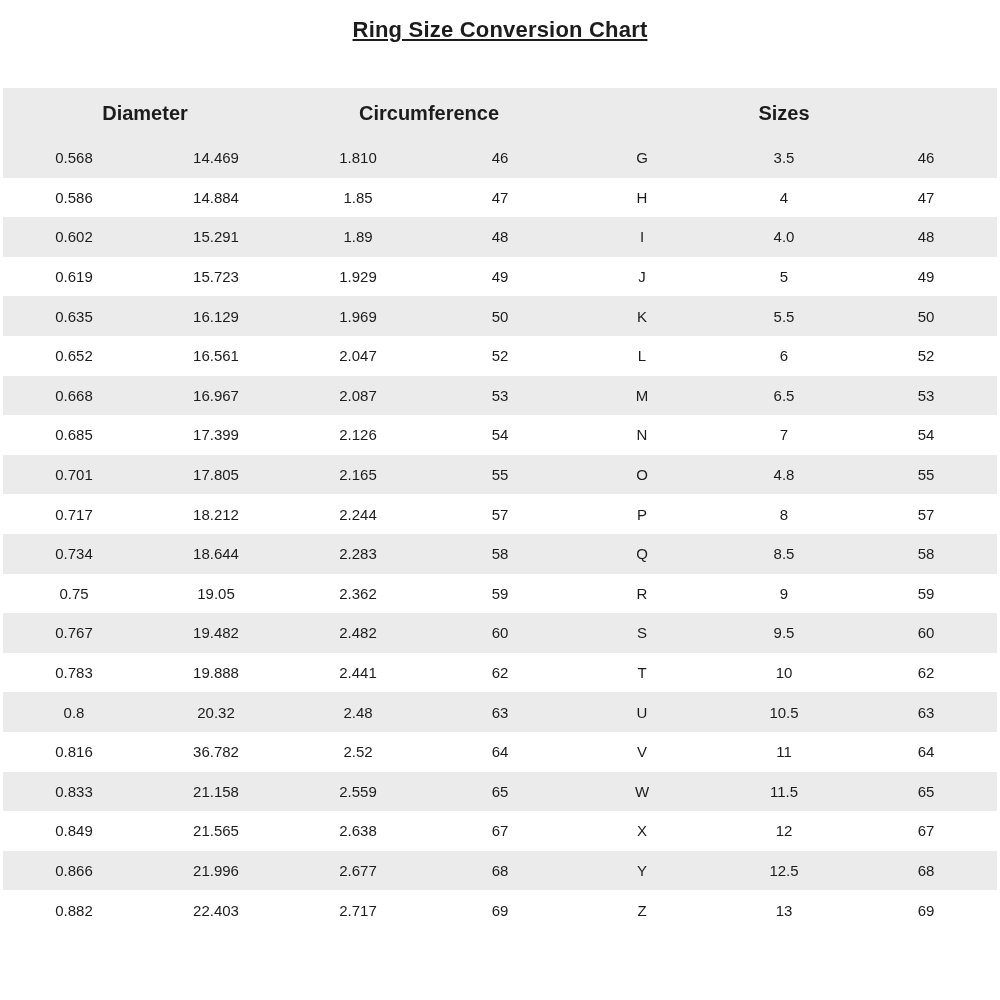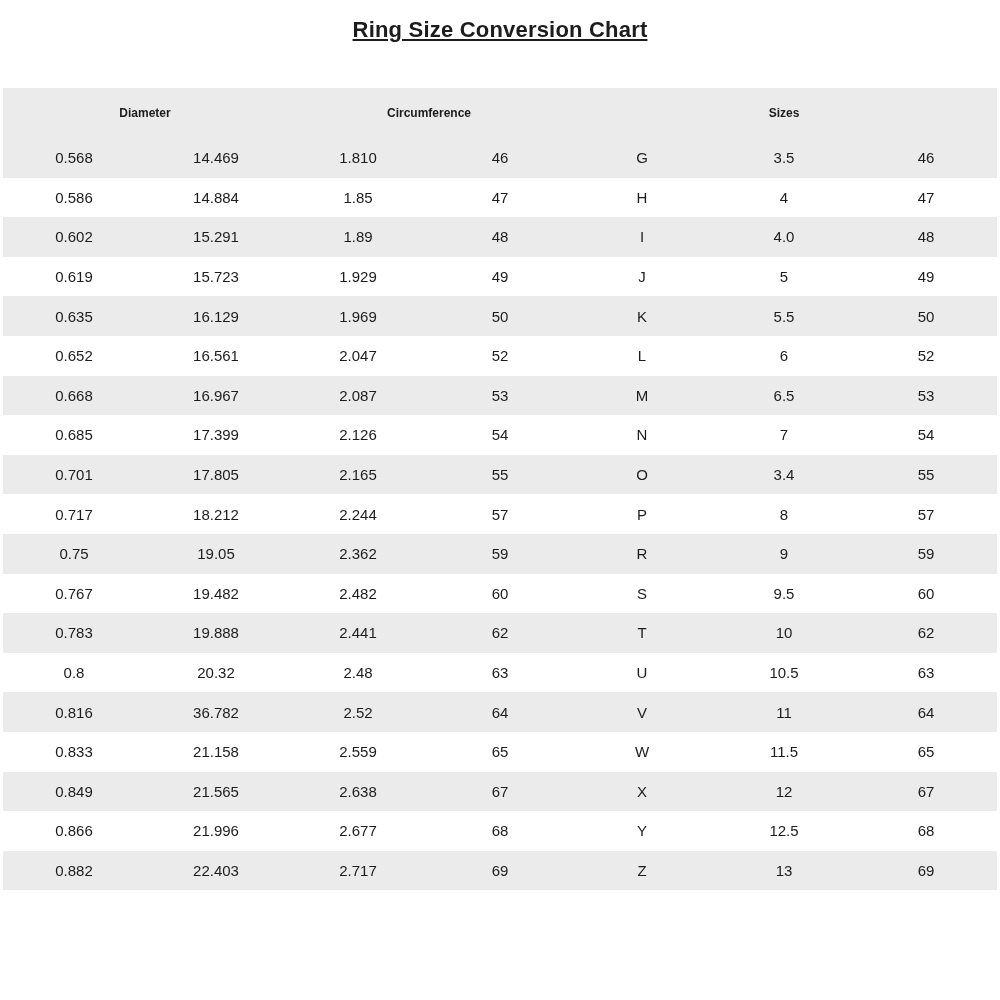--- a/index.html
+++ b/index.html
@@ -23,21 +23,21 @@
     margin: 44px 3px 0 3px; 
   }
   table {
     width: 100%;
     border-collapse: collapse;
     table-layout: fixed;
   }
   thead tr.group-row th {
     background: #ebebeb;
     height: 50px;
-    font-size: 12px;
+    font-size: 20px;
     font-weight: bold;
     text-align: center;
     vertical-align: middle;
   }
   thead tr.sub-row th {
     background: #ffffff;
     height: 53px;
     font-size: 15px;
     font-weight: normal;
     text-align: center;
@@ -141,33 +141,42 @@
           <td>N</td>
           <td>7</td>
           <td>54</td>
         </tr>
         <tr>
           <td>0.701</td>
           <td>17.805</td>
           <td>2.165</td>
           <td>55</td>
           <td>O</td>
-          <td>3.4</td>
+          <td>4.8</td>
           <td>55</td>
         </tr>
         <tr>
           <td>0.717</td>
           <td>18.212</td>
           <td>2.244</td>
           <td>57</td>
           <td>P</td>
           <td>8</td>
           <td>57</td>
         </tr>
         <tr>
+          <td>0.734</td>
+          <td>18.644</td>
+          <td>2.283</td>
+          <td>58</td>
+          <td>Q</td>
+          <td>8.5</td>
+          <td>58</td>
+        </tr>
+        <tr>
           <td>0.75</td>
           <td>19.05</td>
           <td>2.362</td>
           <td>59</td>
           <td>R</td>
           <td>9</td>
           <td>59</td>
         </tr>
         <tr>
           <td>0.767</td>

